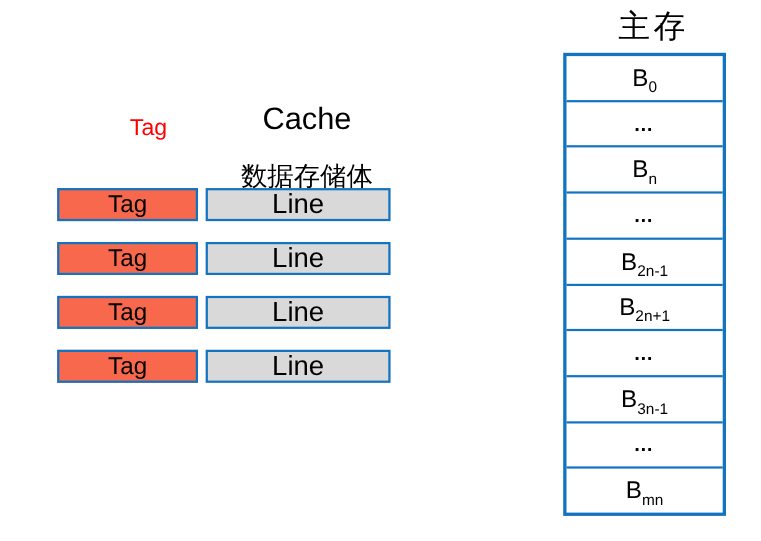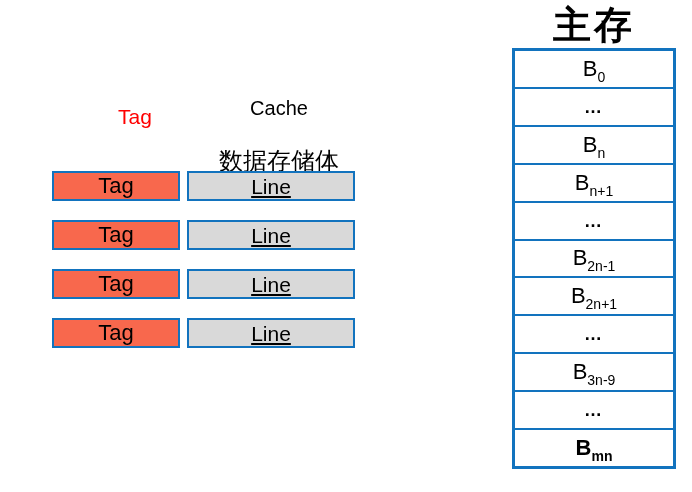--- a/index.html
+++ b/index.html
@@ -15,48 +15,48 @@
     font-family:"Liberation Sans", sans-serif;color:var(--ink);
   }
   
   .tag-header{
     position:absolute;left:95px;top:105px;width:80px;text-align:center;
     font-size:21px;line-height:24px;color:var(--red);
   }
   .cache-header{
     position:absolute;left:196px;top:94px;width:166px;text-align:center;color:var(--ink);
   }
-  .cache-header .l1{font-size:20px;line-height:28px;}
+  .cache-header .l1{font-size:28px;line-height:28px;}
   .cache-header .l2{font-size:24px;line-height:30px;margin-top:24px;}
   
   .cache-rows{position:absolute;left:52px;top:171px;}
   .crow{display:flex;height:30px;margin-bottom:19px;}
   .tagbox,.linebox{
     box-sizing:border-box;height:30px;border:2px solid var(--blue);
     display:flex;align-items:center;justify-content:center;
     font-size:22px;line-height:1;color:var(--ink);
   }
   .tagbox{width:128px;background:var(--tagfill);}
-  .linebox{width:168px;margin-left:7px;background:var(--linefill);font-size:21px;text-decoration:underline;}
+  .linebox{width:168px;margin-left:7px;background:var(--linefill);font-size:25px;}
   
   .memory-title{
     position:absolute;left:512px;top:8px;width:164px;text-align:center;
-    font-size:38px;line-height:34px;font-weight:bold;letter-spacing:3px;
+    font-size:29px;line-height:34px;font-weight:normal;letter-spacing:3px;
   }
   .memory-table{
-    position:absolute;left:512px;top:48px;width:164px;height:421px;
+    position:absolute;left:512px;top:48px;width:148px;height:421px;
     box-sizing:border-box;border:3px solid var(--blue);
     display:flex;flex-direction:column;background:#ffffff;
   }
   .mrow{
     flex:1;display:flex;align-items:center;justify-content:center;
     border-bottom:2px solid var(--blue);font-size:22px;line-height:1;
     overflow:hidden;
   }
-  .mrow:last-child{border-bottom:none;font-weight:bold;}
+  .mrow:last-child{border-bottom:none;}
   .mrow sub{
     font-size:14px;line-height:1;vertical-align:baseline;
     position:relative;bottom:-6px;
   }
   .mrow.dots{font-size:18px;font-weight:bold;letter-spacing:2px;}
 </style>
 </head>
 <body>
 
 <div class="canvas">
@@ -108,37 +108,34 @@
   <div class="memory-table">
       <div class="mrow">
         <span class="mlabel">B<sub>0</sub></span>
       </div>
       <div class="mrow dots">
         <span class="mlabel">…</span>
       </div>
       <div class="mrow">
         <span class="mlabel">B<sub>n</sub></span>
       </div>
-      <div class="mrow">
-        <span class="mlabel">B<sub>n+1</sub></span>
-      </div>
       <div class="mrow dots">
         <span class="mlabel">…</span>
       </div>
       <div class="mrow">
         <span class="mlabel">B<sub>2n-1</sub></span>
       </div>
       <div class="mrow">
         <span class="mlabel">B<sub>2n+1</sub></span>
       </div>
       <div class="mrow dots">
         <span class="mlabel">…</span>
       </div>
       <div class="mrow">
-        <span class="mlabel">B<sub>3n-9</sub></span>
+        <span class="mlabel">B<sub>3n-1</sub></span>
       </div>
       <div class="mrow dots">
         <span class="mlabel">…</span>
       </div>
       <div class="mrow">
         <span class="mlabel">B<sub>mn</sub></span>
       </div>
     </div>
 
 </div>

